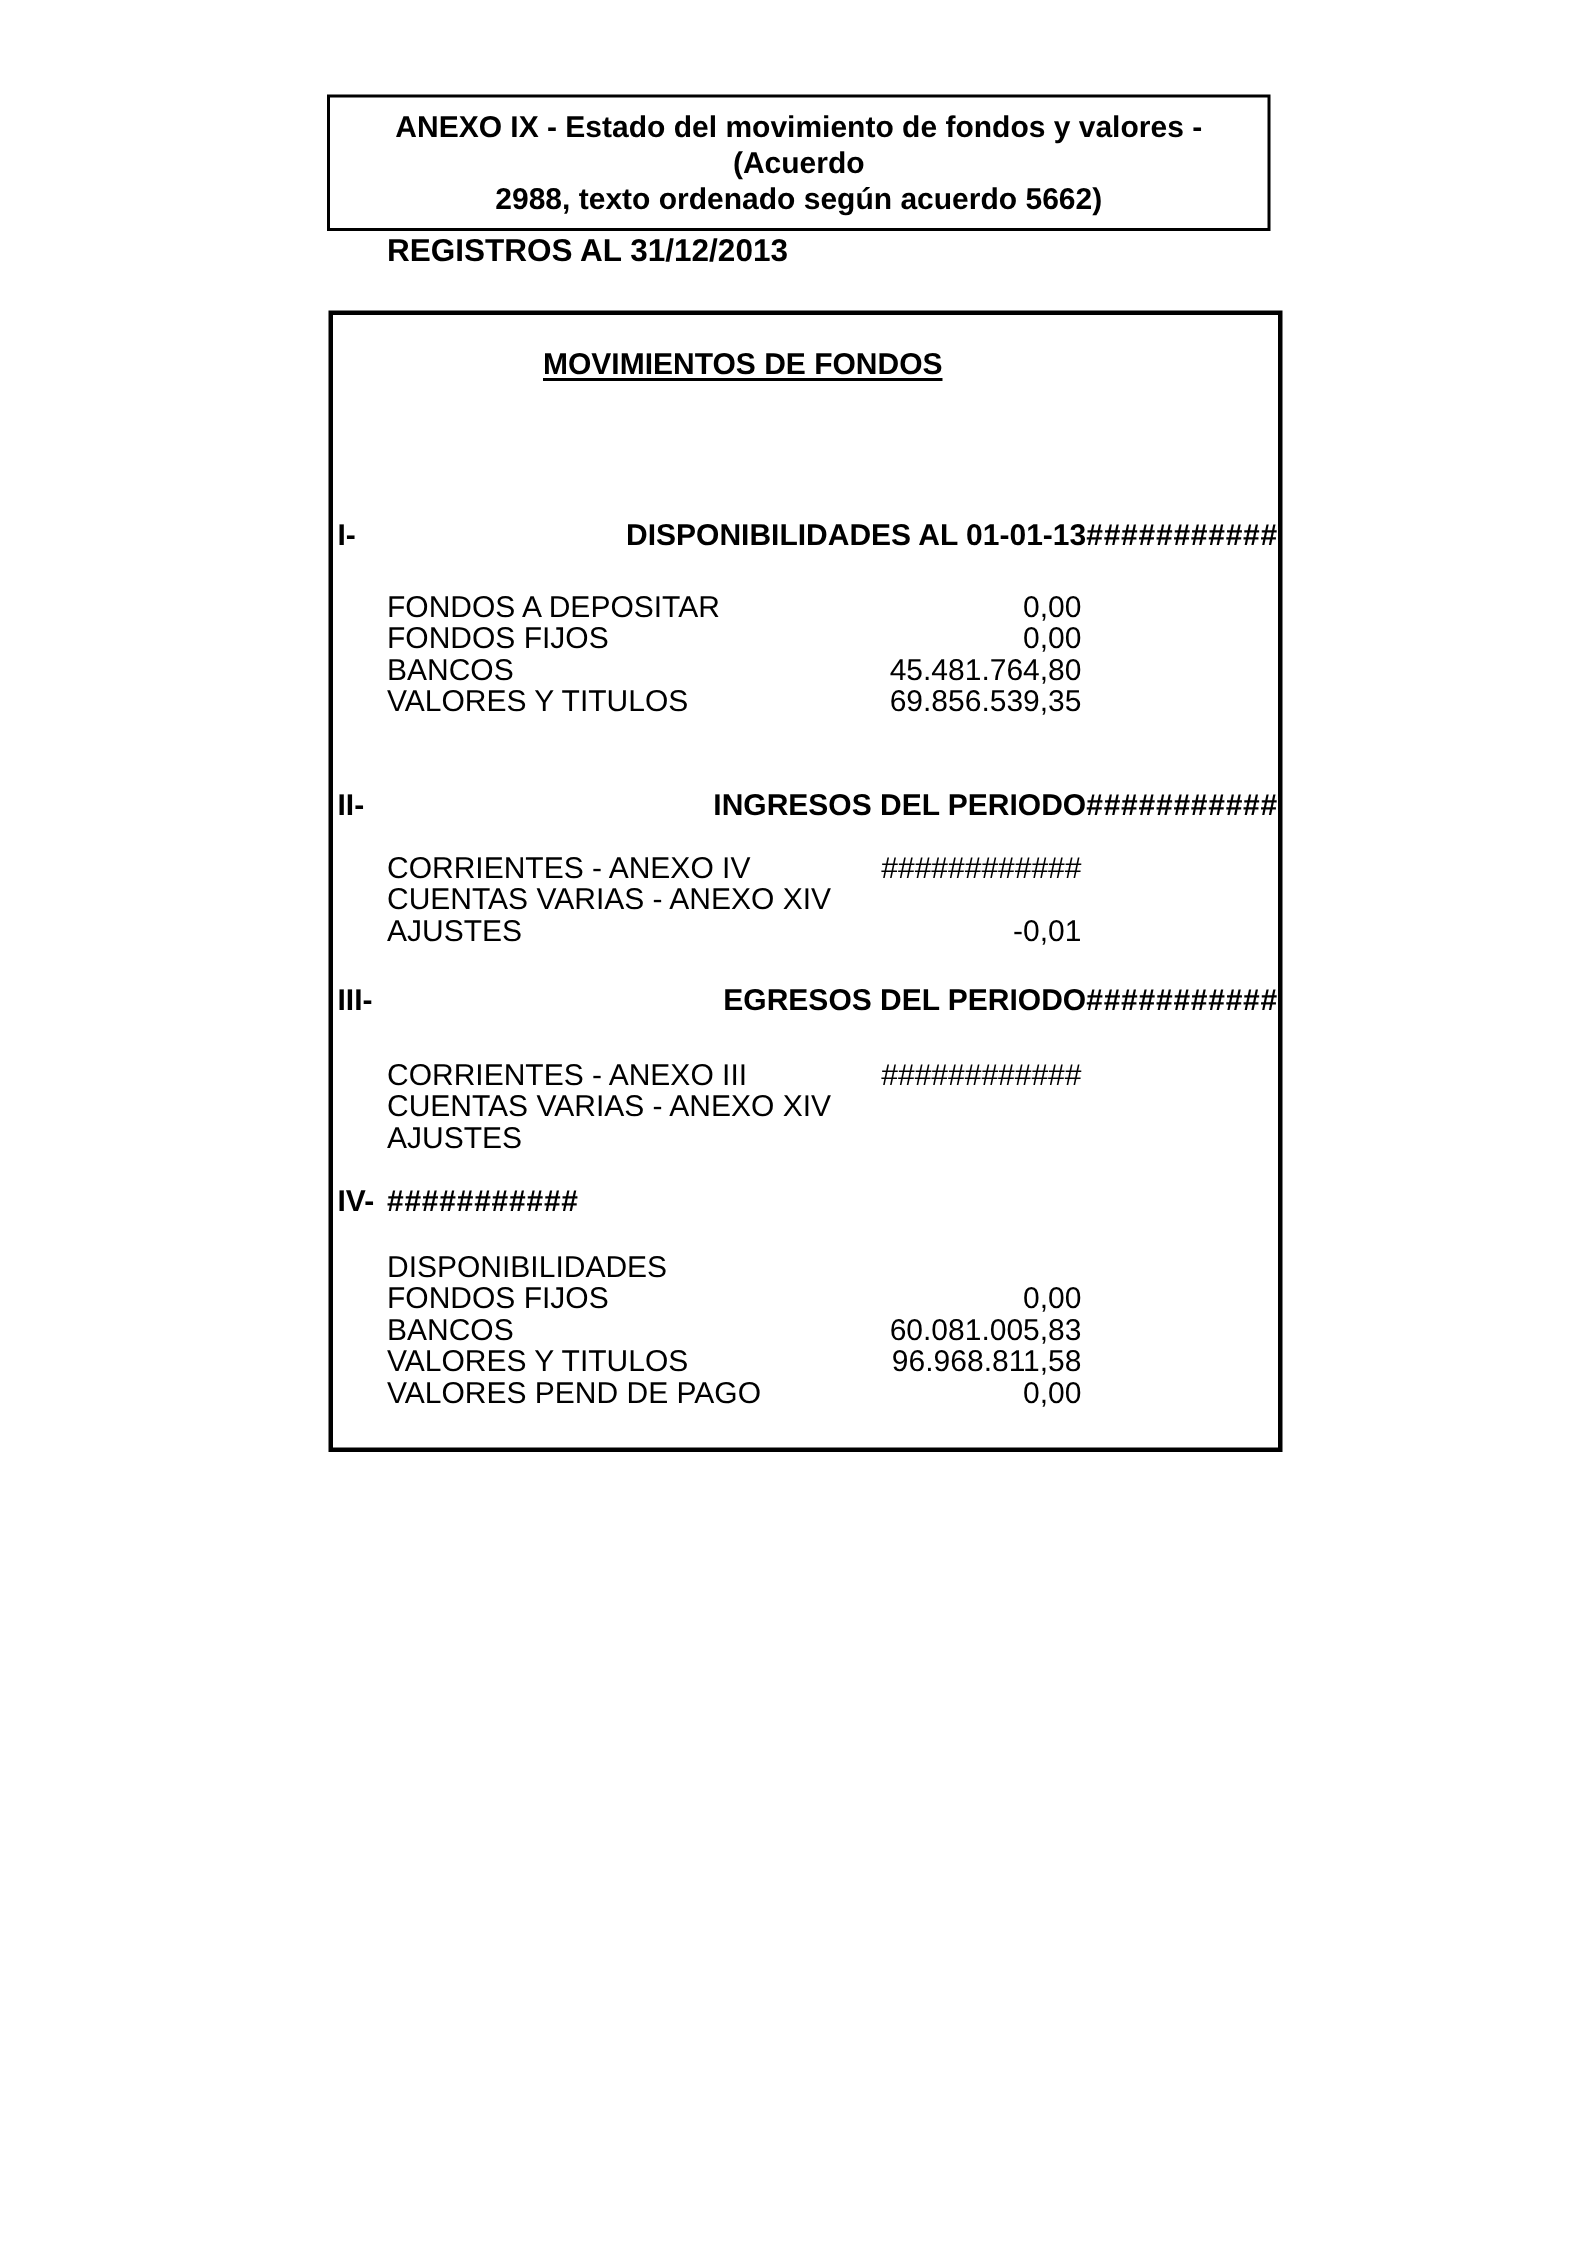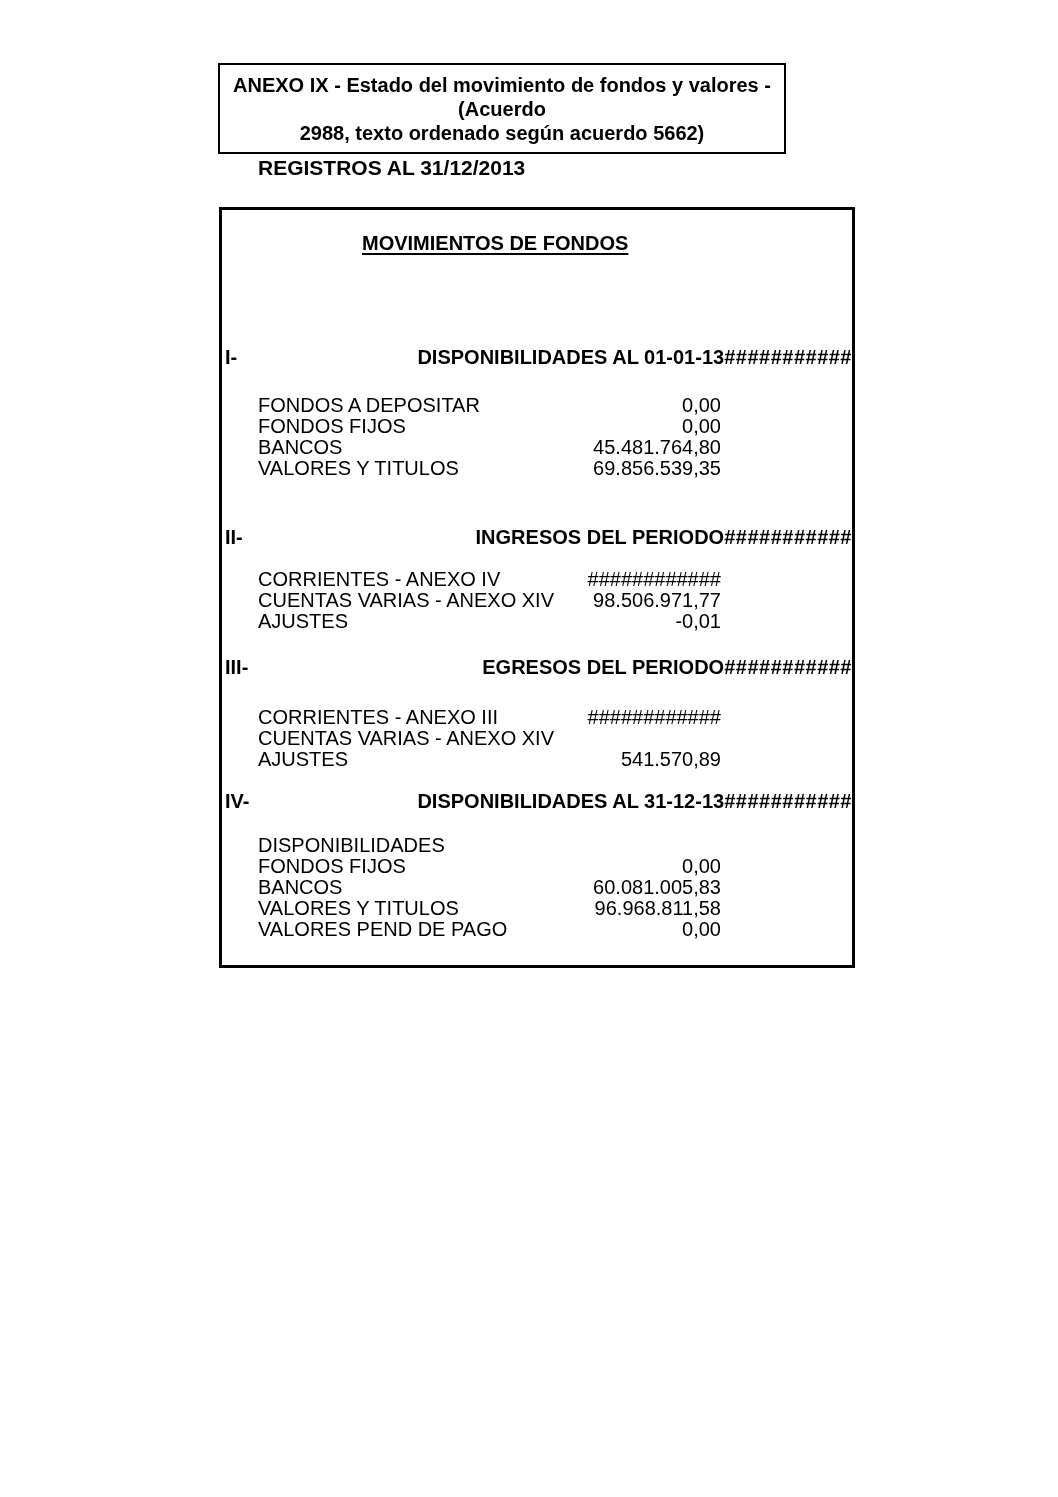--- a/index.html
+++ b/index.html
@@ -8,21 +8,21 @@
     width: 1058px; height: 1497px;
     position: relative;
     font-family: "Liberation Sans", "DejaVu Sans", sans-serif;
     color: #000;
     overflow: hidden;
   }
 
   .title-box {
     position: absolute;
     left: 218px; top: 63px;
-    width: 568px; min-height: 67px;
+    width: 629px; min-height: 67px;
     border: 2px solid #000;
     padding: 8px 10px 7px 10px;
     text-align: center;
     font-size: 20px; font-weight: bold;
     line-height: 24px;
   }
 
   .subtitle {
     position: absolute;
     left: 258px; top: 156px;
@@ -120,21 +120,20 @@
       <span class="numeral">II-</span>
       <span class="sec-label">INGRESOS DEL PERIODO</span>
       <span class="sec-total">###########</span>
     </div>
     <div class="rows">
       <div class="row">
         <span class="row-value">############</span>
         <span class="row-label">CORRIENTES - ANEXO IV</span>
       </div>
       <div class="row">
-        <span class="row-value">98.506.971,77</span>
         <span class="row-label">CUENTAS VARIAS - ANEXO XIV</span>
       </div>
       <div class="row">
         <span class="row-value">-0,01</span>
         <span class="row-label">AJUSTES</span>
       </div>
     </div>
   </div>
 
   <div class="section sec3">
@@ -145,30 +144,28 @@
     </div>
     <div class="rows">
       <div class="row">
         <span class="row-value">############</span>
         <span class="row-label">CORRIENTES - ANEXO III</span>
       </div>
       <div class="row">
         <span class="row-label">CUENTAS VARIAS - ANEXO XIV</span>
       </div>
       <div class="row">
-        <span class="row-value">541.570,89</span>
         <span class="row-label">AJUSTES</span>
       </div>
     </div>
   </div>
 
   <div class="section sec4">
     <div class="sec-header">
       <span class="numeral">IV-</span>
-      <span class="sec-label">DISPONIBILIDADES AL 31-12-13</span>
       <span class="sec-total">###########</span>
     </div>
     <div class="rows">
       <div class="row">
         <span class="row-label">DISPONIBILIDADES</span>
       </div>
       <div class="row">
         <span class="row-value">0,00</span>
         <span class="row-label">FONDOS FIJOS</span>
       </div>

